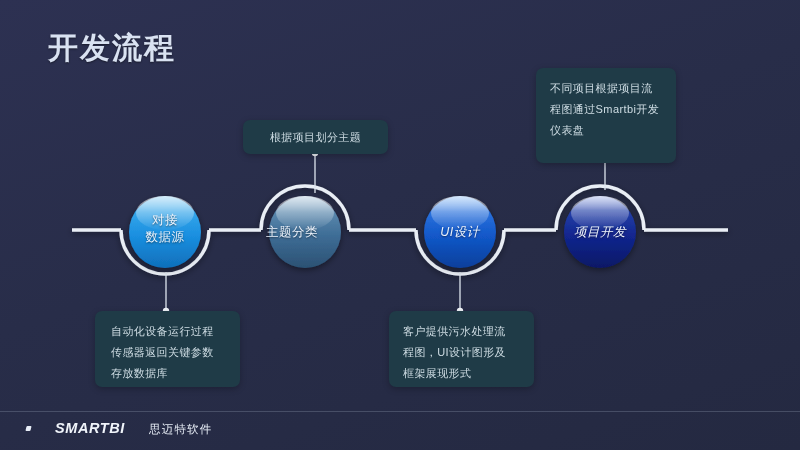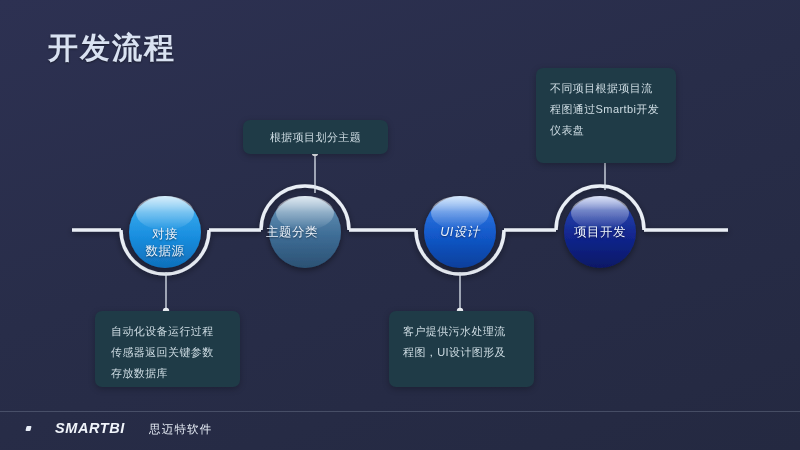--- a/index.html
+++ b/index.html
@@ -206,34 +206,34 @@
     <g>
       <circle cx="460" cy="232" r="36" fill="url(#g3)" filter="url(#softshadow)"></circle>
       <ellipse cx="460" cy="213" rx="29" ry="17" fill="url(#gloss)"></ellipse>
     </g>
     <g>
       <circle cx="600" cy="232" r="36" fill="url(#g4)" filter="url(#softshadow)"></circle>
       <ellipse cx="600" cy="213" rx="29" ry="17" fill="url(#gloss)"></ellipse>
     </g>
   </svg>
 
-  <div class="node-label" style="left:115px; top:212px; width:100px;margin-top:14px;">
+  <div class="node-label" style="left:115px; top:212px; width:100px;">
     <span class="callout-line">对接</span>
     <span class="callout-line">数据源</span>
   </div>
 
   <div class="node-label" style="left:242px; top:224px; width:100px;text-align:center;">
     <span class="callout-line">主题分类</span>
   </div>
 
   <div class="node-label" style="left:410px; top:224px; width:100px;font-style:italic;">
     <span class="callout-line">UI设计</span>
   </div>
 
-  <div class="node-label" style="left:550px; top:224px; width:100px;">
+  <div class="node-label" style="left:550px; top:224px; width:100px;font-style:italic;">
     <span class="callout-line">项目开发</span>
   </div>
 
   <div class="callout single" style="left:243px; top:120px; width:145px; height:34px;">
     <span class="callout-line">根据项目划分主题</span>
   </div>
 
   <div class="callout" style="left:536px; top:68px; width:140px; height:95px;">
     <span class="callout-line">不同项目根据项目流</span>
     <span class="callout-line">程图通过Smartbi开发</span>
@@ -242,20 +242,21 @@
 
   <div class="callout" style="left:95px; top:311px; width:145px; height:76px;padding-left:16px;">
     <span class="callout-line">自动化设备运行过程</span>
     <span class="callout-line">传感器返回关键参数</span>
     <span class="callout-line">存放数据库</span>
   </div>
 
   <div class="callout" style="left:389px; top:311px; width:145px; height:76px;">
     <span class="callout-line">客户提供污水处理流</span>
     <span class="callout-line">程图，UI设计图形及</span>
+    <span class="callout-line">框架展现形式</span>
   </div>
 
   <div class="footer">
     <div class="brand">
       <span class="brand-mark"></span>
       <span class="brand-en">SMARTBI</span>
       <span class="brand-cn">思迈特软件</span>
     </div>
   </div>
 

